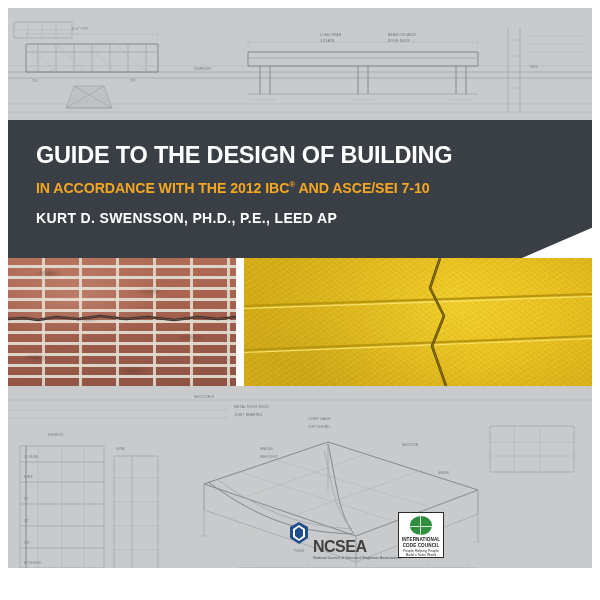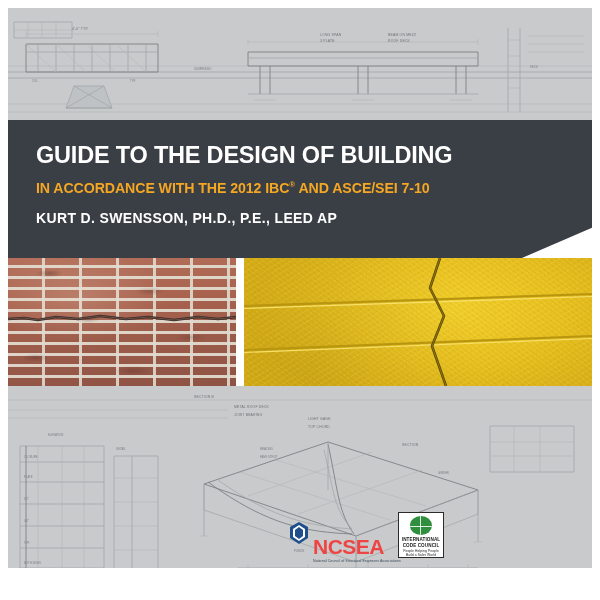--- a/index.html
+++ b/index.html
@@ -203,23 +203,23 @@
     height: 24px;
     margin-right: 3px;
     flex: none;
   }
   .ncsea-text {
     display: flex;
     flex-direction: column;
     justify-content: center;
   }
   .ncsea-name {
-    font-size: 21px;
+    font-size: 16px;
     font-weight: bold;
-    color: #ef4444;
+    color: #404040;
     line-height: 1;
     letter-spacing: -0.5px;
     margin-top: 33px;
   }
   .ncsea-tagline {
     font-size: 3.5px;
     color: #3b4a58;
     letter-spacing: 0.1px;
     margin-top: 1.5px;
   }

